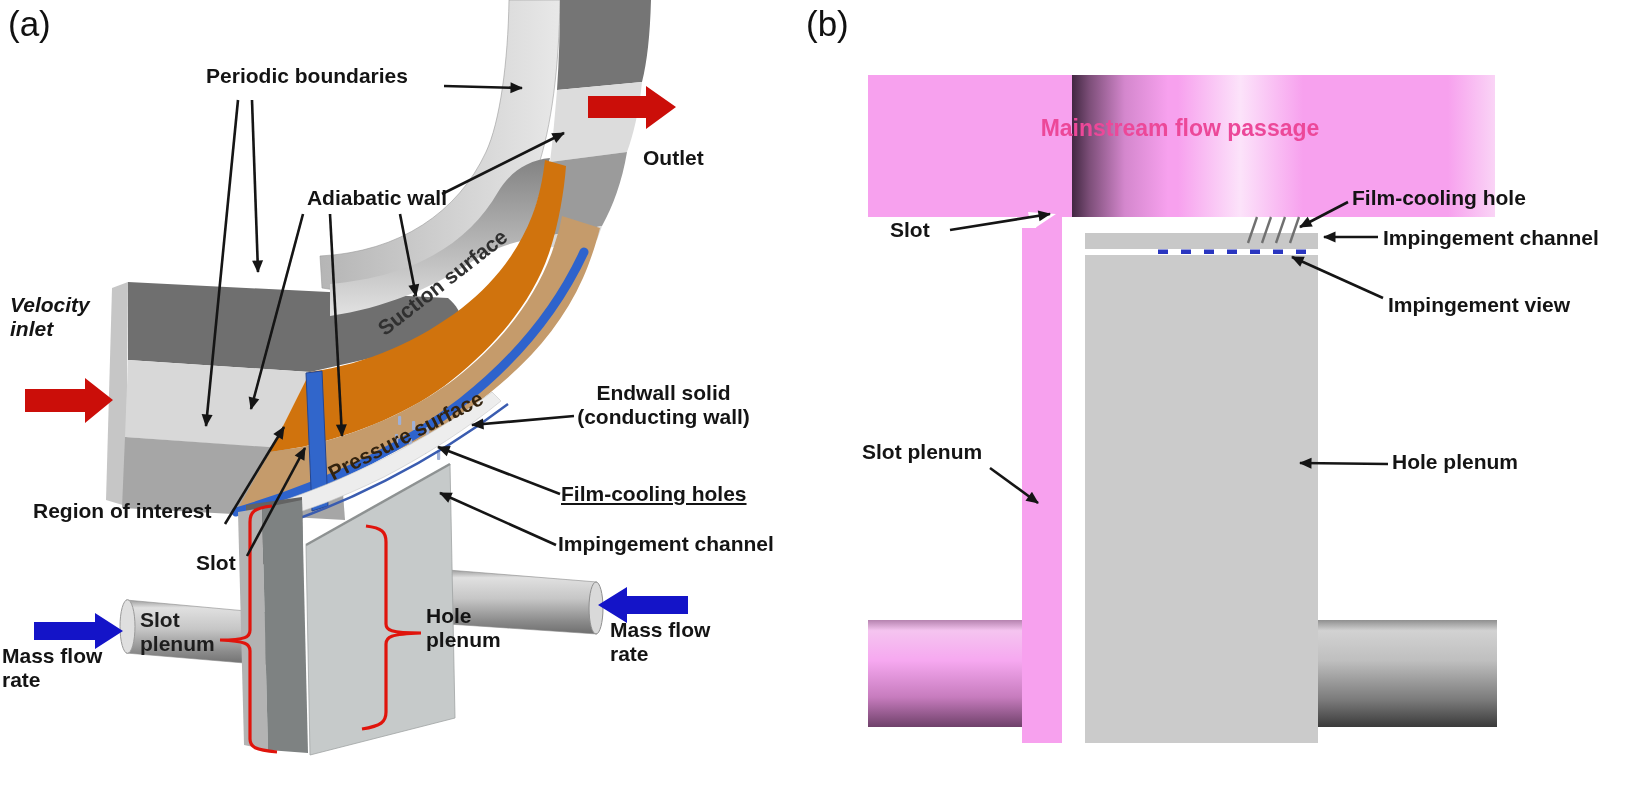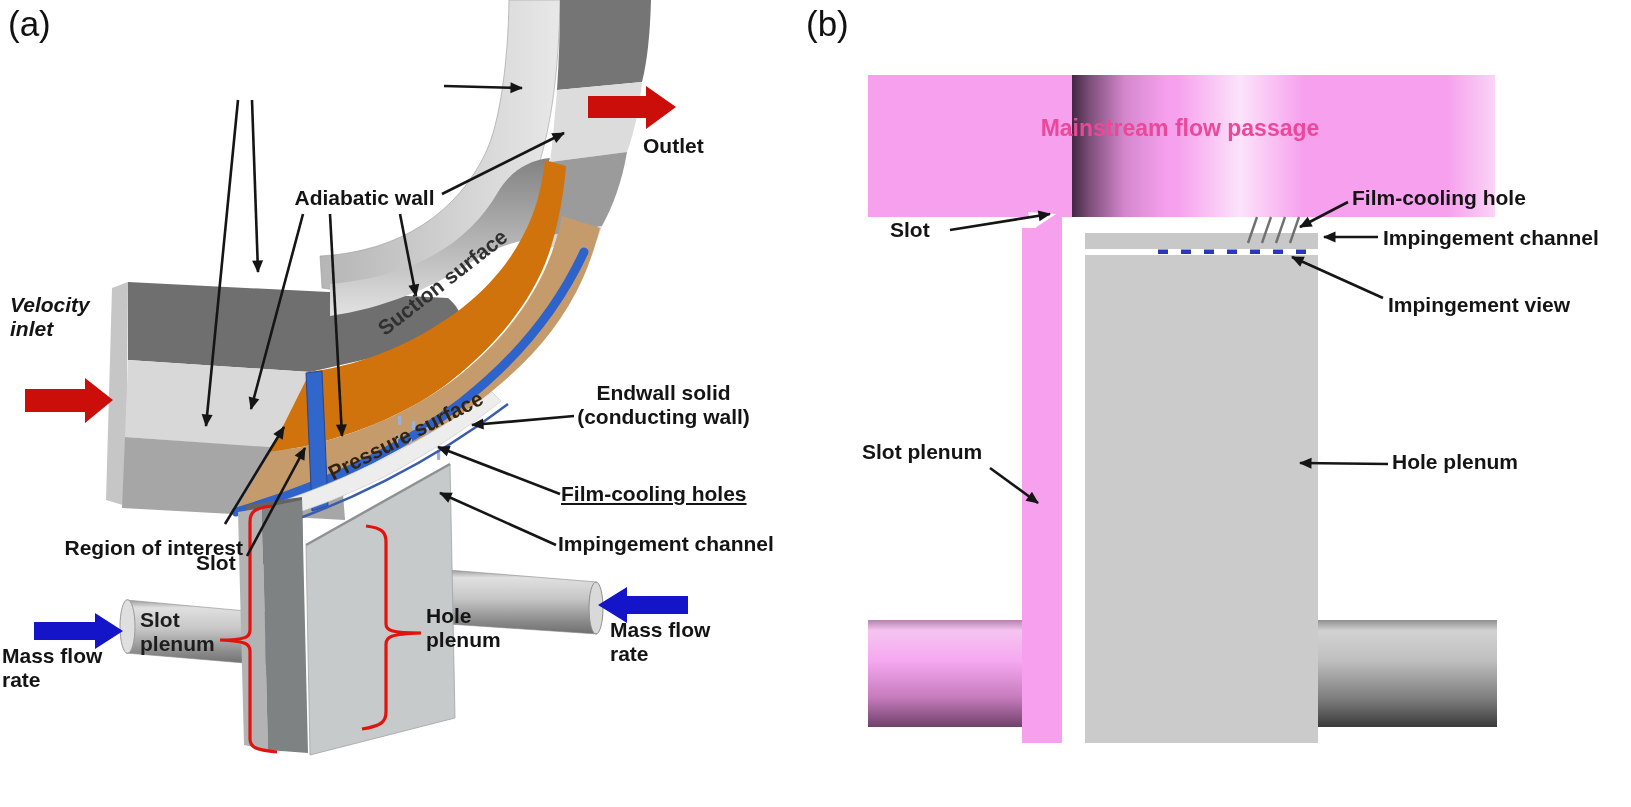--- a/index.html
+++ b/index.html
@@ -181,28 +181,29 @@
       <line x1="578" y1="237" x2="524" y2="237" marker-end="url(#arrB)"></line>
       <line x1="583" y1="298" x2="492" y2="257" marker-end="url(#arrB)"></line>
       <line x1="190" y1="468" x2="238" y2="503" marker-end="url(#arrB)"></line>
       <line x1="588" y1="464" x2="500" y2="463" marker-end="url(#arrB)"></line>
     </g>
   </svg>
 
   <div class="panel-letter" style="left:8px;top:4px;">(a)</div>
   <div class="panel-letter" style="left:806px;top:4px;">(b)</div>
 
-  <div class="lbl center" style="left:282px;top:186px;width:165px;">Adiabatic wall</div>
+  <div class="lbl center" style="left:172px;top:64px;width:270px;">Periodic boundaries</div>
+  <div class="lbl center" style="left:282px;top:186px;width:165px;text-align:right;">Adiabatic wall</div>
   <div class="lbl italic" style="left:10px;top:293px;width:105px;">Velocity inlet</div>
-  <div class="lbl" style="left:643px;top:134px;width:90px;">Outlet</div>
+  <div class="lbl" style="left:643px;top:146px;width:90px;">Outlet</div>
   <div class="lbl center" style="left:556px;top:381px;width:215px;">Endwall solid</div>
   <div class="lbl center" style="left:556px;top:405px;width:215px;">(conducting wall)</div>
   <div class="lbl" style="left:561px;top:482px;width:220px;text-decoration:underline;">Film-cooling holes</div>
   <div class="lbl" style="left:558px;top:532px;width:240px;">Impingement channel</div>
-  <div class="lbl" style="left:33px;top:536px;width:210px;text-align:right;">Region of interest</div>
+  <div class="lbl" style="left:33px;top:499px;width:210px;">Region of interest</div>
   <div class="lbl" style="left:196px;top:551px;width:60px;">Slot</div>
   <div class="lbl" style="left:140px;top:608px;width:92px;color:#1d1d1d;">Slot plenum</div>
   <div class="lbl" style="left:426px;top:604px;width:100px;">Hole plenum</div>
   <div class="lbl" style="left:2px;top:644px;width:118px;">Mass flow rate</div>
   <div class="lbl" style="left:610px;top:618px;width:118px;">Mass flow rate</div>
 
   <div class="lbl center mainstream" style="left:955px;top:116px;width:450px;">Mainstream flow passage</div>
   <div class="lbl" style="left:890px;top:218px;width:70px;">Slot</div>
   <div class="lbl" style="left:1352px;top:186px;width:230px;">Film-cooling hole</div>
   <div class="lbl" style="left:1383px;top:226px;width:250px;">Impingement channel</div>

